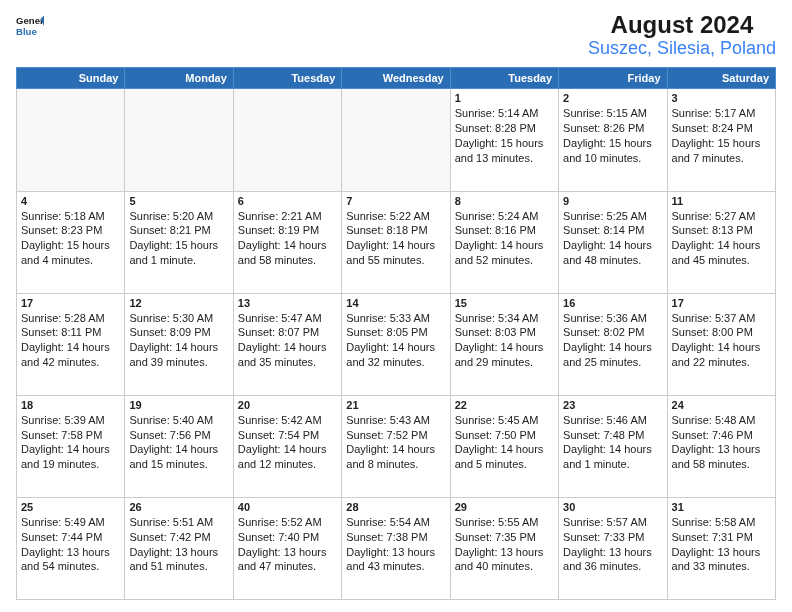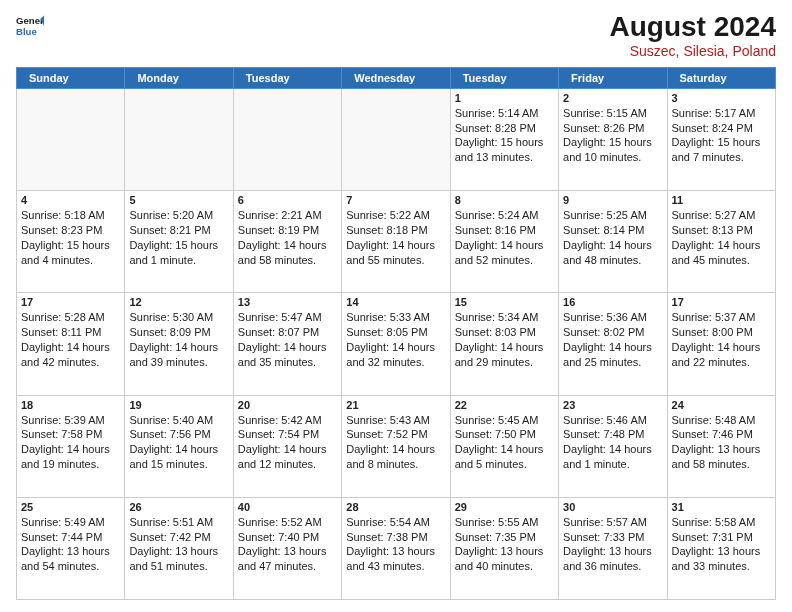--- a/index.html
+++ b/index.html
@@ -29,41 +29,42 @@
       gap: 4px;
     }
     .logo-icon {
       width: 28px;
       height: 28px;
     }
     .title-block {
       text-align: right;
     }
     .month-title {
-      font-size: 28px;
+      font-size: 24px;
       font-weight: bold;
       color: #1a1a1a;
       line-height: 1.1;
+      text-align: center;
     }
     .location {
-      font-size: 14px;
-      color: #b91c1c;
+      font-size: 18px;
+      color: #3b82f6;
     }
     .calendar-table {
       width: 100%;
       border-collapse: collapse;
       flex: 1;
     }
     .calendar-table th {
       background: #2a6db5;
       color: #fff;
       font-size: 11px;
       font-weight: bold;
-      text-align: left;
-      padding: 4px 12px;
+      text-align: right;
+      padding: 4px 6px;
       border: 1px solid #4a8ecf;
     }
     .calendar-table td {
       border: 1px solid #ccc;
       vertical-align: top;
       padding: 3px 4px;
       font-size: 9px;
       color: #222;
       width: calc(100% / 7);
       background: #fff;

